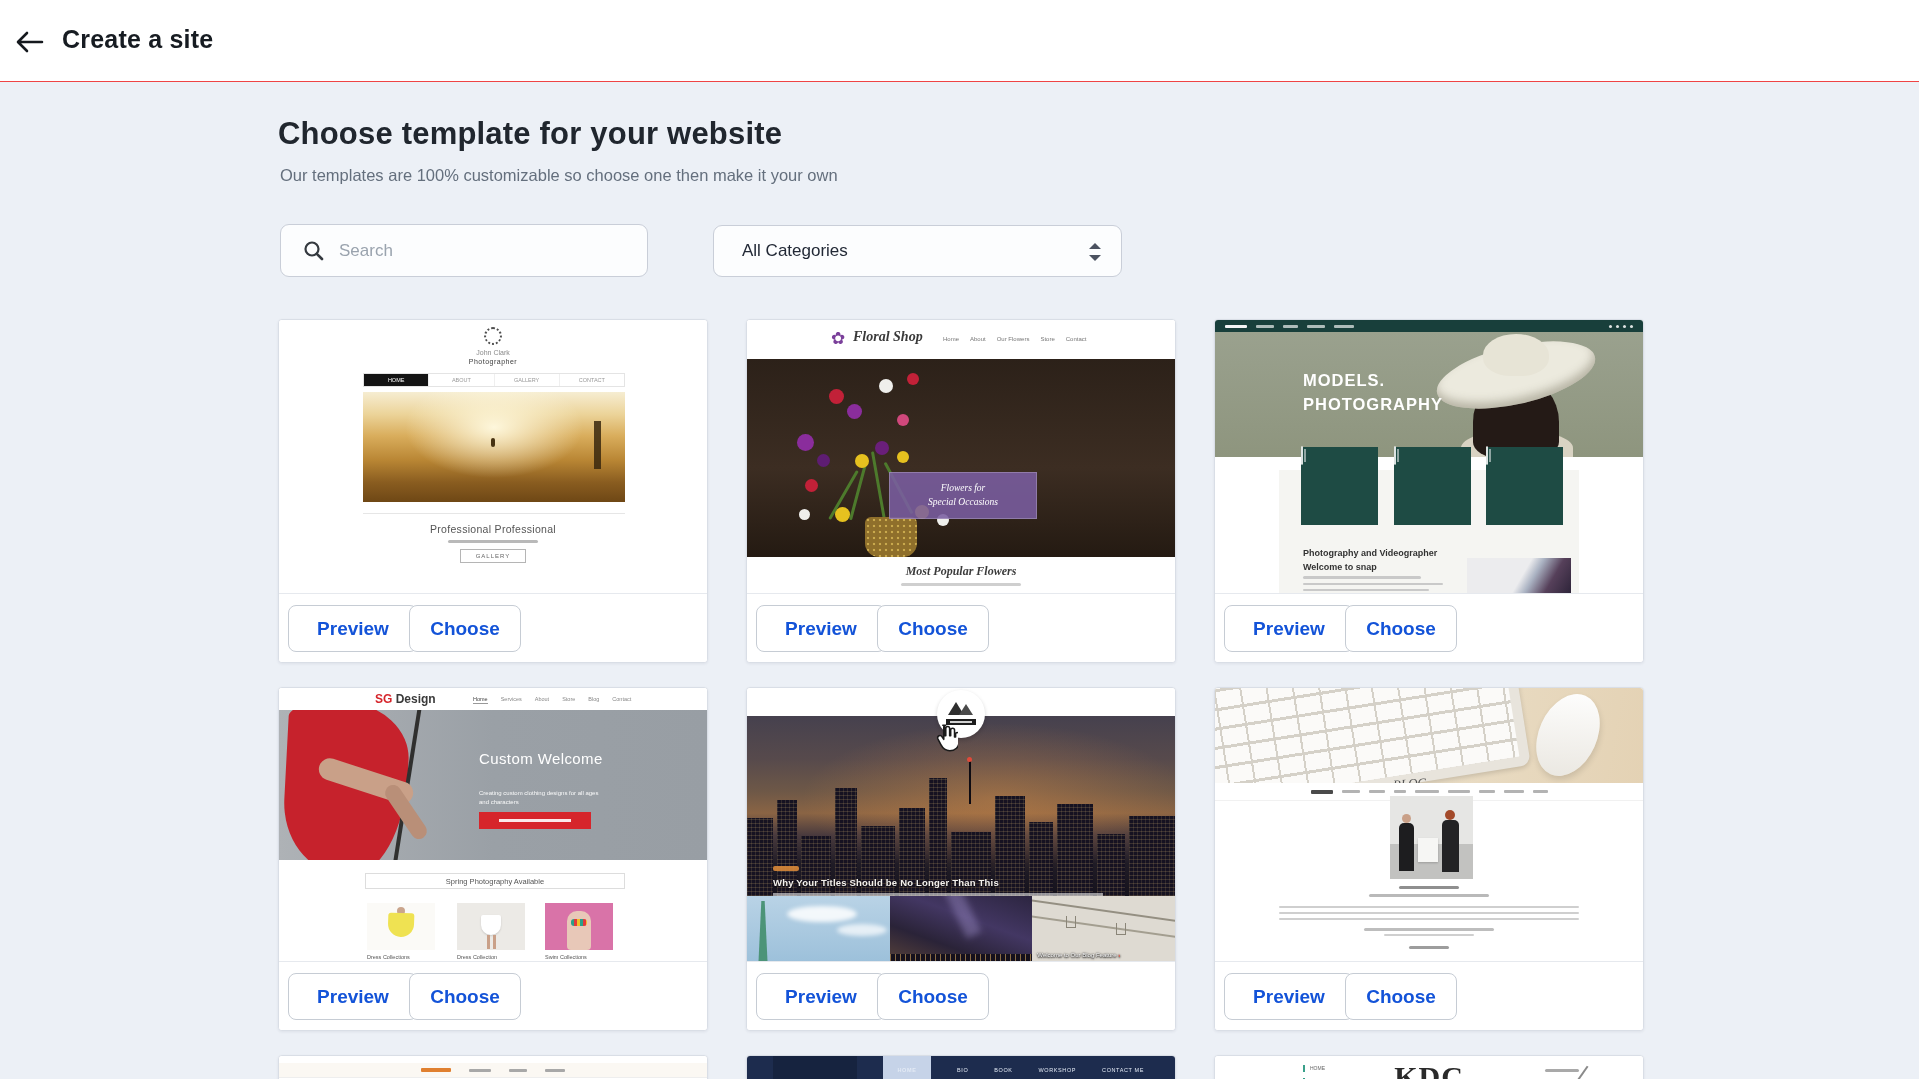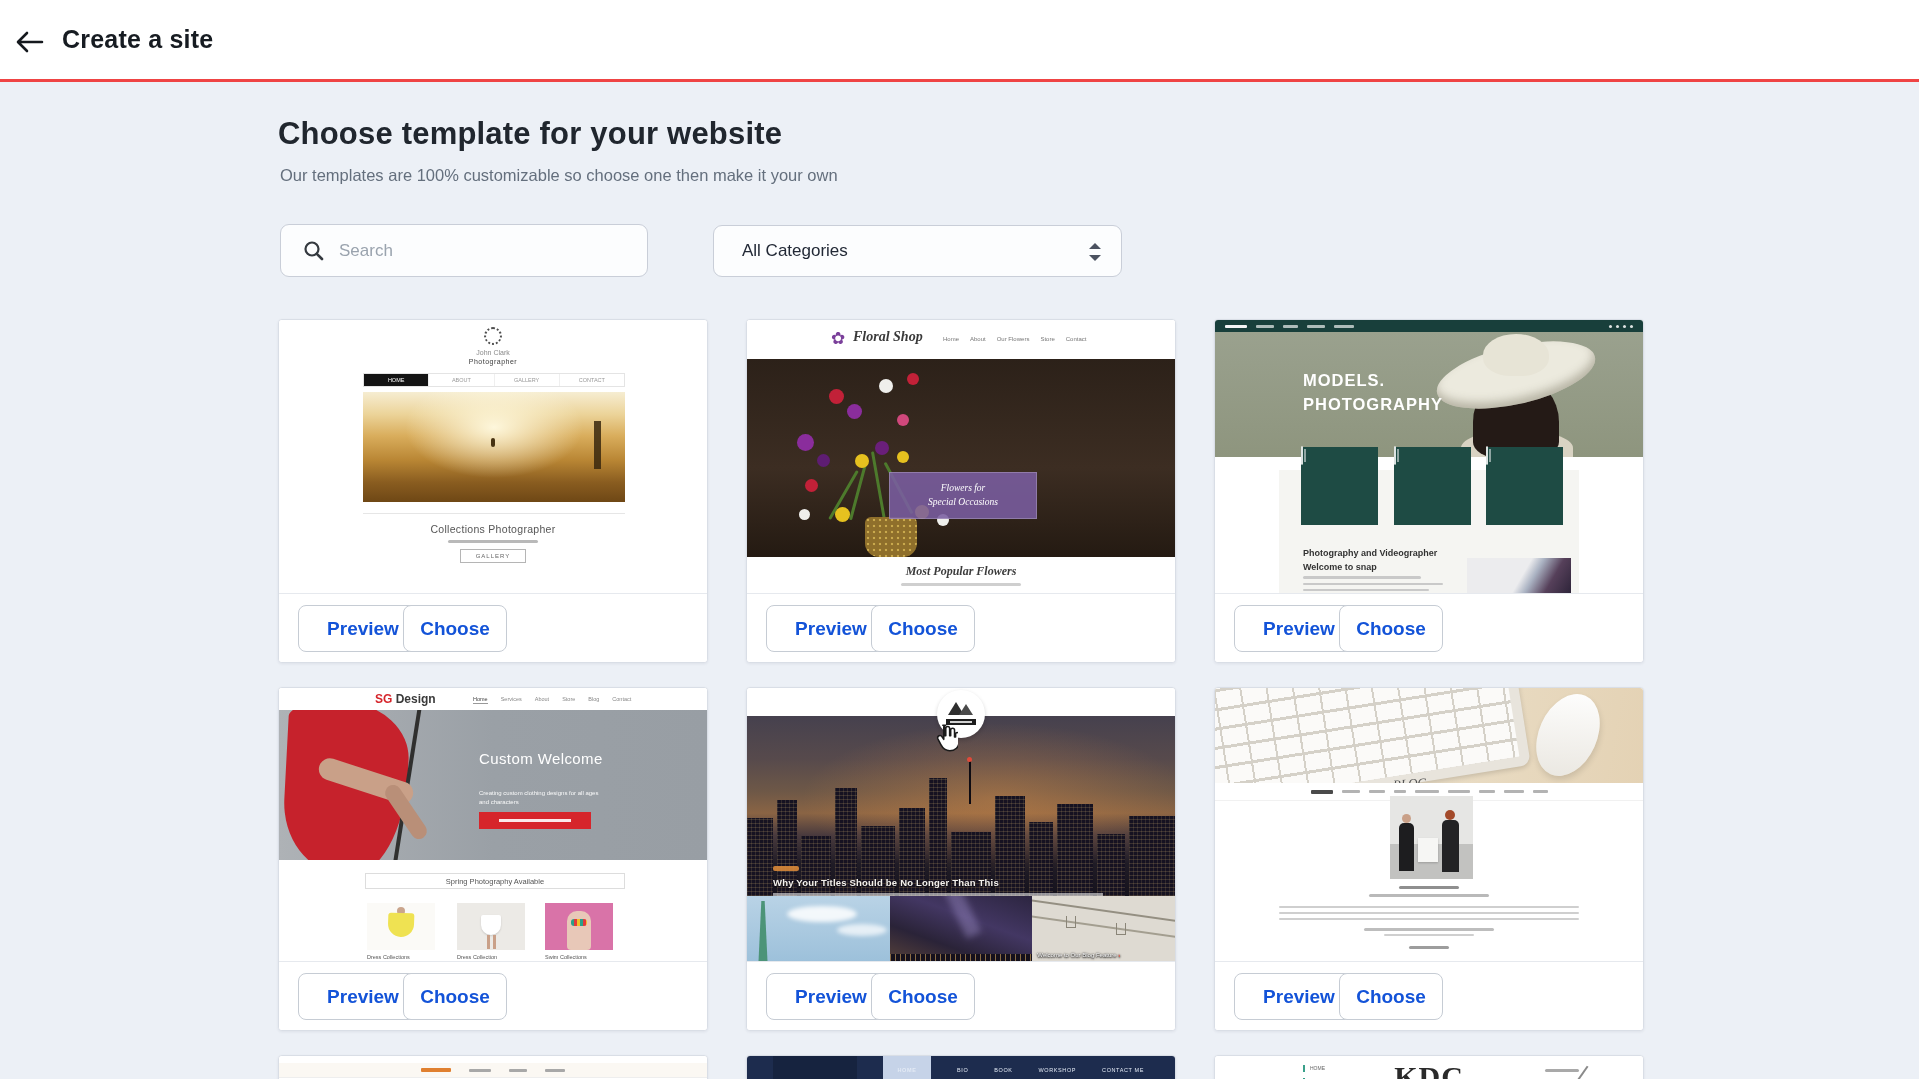--- a/index.html
+++ b/index.html
@@ -2,21 +2,21 @@
 <html><head>
 <meta charset="utf-8">
 <style>
   *{box-sizing:border-box;margin:0;padding:0}
   html,body{width:1919px;height:1079px;overflow:hidden}
   body{background:#ecf0f6;font-family:"Liberation Sans",sans-serif;position:relative}
   i,b{display:block;position:absolute}
   .bar{position:absolute;background:#c4c4c4;border-radius:2px}
 
   
-  .topbar{position:absolute;left:0;top:0;right:0;height:82px;background:#fff;border-bottom:3px solid #ef4444;z-index:6}
+  .topbar{position:absolute;left:0;top:0;right:0;height:82px;background:#fff;border-bottom:1px solid #ef4444;z-index:6}
   .artifact{position:absolute;left:0;top:0;width:28px;height:13px;background:#eaeaea}
   .back{position:absolute;left:12px;top:27px;width:34px;height:30px;cursor:pointer;display:flex;align-items:center;justify-content:center}
   .topbar h1{position:absolute;left:62px;top:25px;font-size:25px;font-weight:bold;color:#171c22;letter-spacing:.2px}
 
   
   .heading{position:absolute;left:278px;top:116px;font-size:31px;font-weight:bold;color:#20262e;letter-spacing:.2px}
   .subheading{position:absolute;left:280px;top:166px;font-size:16.5px;color:#646f7d}
 
   
   .search{position:absolute;left:280px;top:224px;width:368px;height:53px;background:#fcfdfe;border:1px solid #c9ced8;border-radius:9px}
@@ -30,22 +30,22 @@
   .chev .up{top:2px;border-bottom:6px solid #4b5260}
   .chev .dn{bottom:2px;border-top:6px solid #4b5260}
 
   
   .grid{position:absolute;left:278px;top:319px;width:1366px;display:grid;grid-template-columns:430px 430px 430px;grid-auto-rows:344px;column-gap:38px;row-gap:24px}
   .card{position:relative;background:#fff;border:1px solid #d9dee6;border-radius:4px;box-shadow:0 1px 3px rgba(25,35,55,.07);overflow:hidden}
   .shot{position:absolute;left:0;right:0;top:0;bottom:69px;overflow:hidden;background:#fff}
   .shot.full{bottom:0}
   .actions{position:absolute;left:0;right:0;bottom:0;height:69px;background:#fff;border-top:1px solid #e6e9ee}
   .btn{position:absolute;top:11px;height:47px;background:#fff;border:1px solid #c6ccd4;border-radius:8px;color:#1353d8;font-family:inherit;font-weight:bold;font-size:19px;display:flex;align-items:center;justify-content:center;cursor:pointer}
-  .btn.preview{left:19px;width:130px}
-  .btn.choose{left:124px;width:104px}
+  .btn.preview{left:9px;width:130px}
+  .btn.choose{left:130px;width:112px}
 
   
   .c1-logo{position:absolute;left:calc(50% - 9px);top:7px;width:18px;height:18px;border:2px dotted #4d4d4d;border-radius:50%}
   .c1-name{position:absolute;top:29px;width:100%;text-align:center;font-size:7px;color:#8a8a8a}
   .c1-role{position:absolute;top:38px;width:100%;text-align:center;font-size:7px;color:#3c3c3c;letter-spacing:.5px}
   .c1-nav{position:absolute;left:84px;top:53px;width:262px;height:14px;display:flex;border:1px solid #e4e4e4}
   .c1-nav span{flex:1;display:flex;align-items:center;justify-content:center;font-size:5.5px;color:#999;border-left:1px solid #efefef}
   .c1-nav span.on{background:#141414;color:#fff;border-left:none}
   .c1-photo{position:absolute;left:84px;top:72px;width:262px;height:110px;background:
      radial-gradient(ellipse at 50% 32%, rgba(255,250,225,.95), rgba(255,250,225,0) 48%),
@@ -243,21 +243,21 @@
           <span class="on">HOME</span>
           <span>ABOUT</span>
           <span>GALLERY</span>
           <span>CONTACT</span>
         </div>
         <div class="c1-photo">
             <i class="c1-fig"></i>
             <i class="c1-post"></i>
           </div>
         <div class="c1-hr"></div>
-        <div class="c1-title">Collections Photographer</div>
+        <div class="c1-title">Professional Professional</div>
         <i class="bar c1-tag"></i>
         <div class="c1-cta">GALLERY</div>
       </div>
       <div class="actions">
         <button class="btn preview">Preview</button>
         <button class="btn choose">Choose</button>
       </div>
     </div>
 
     <div class="card">

